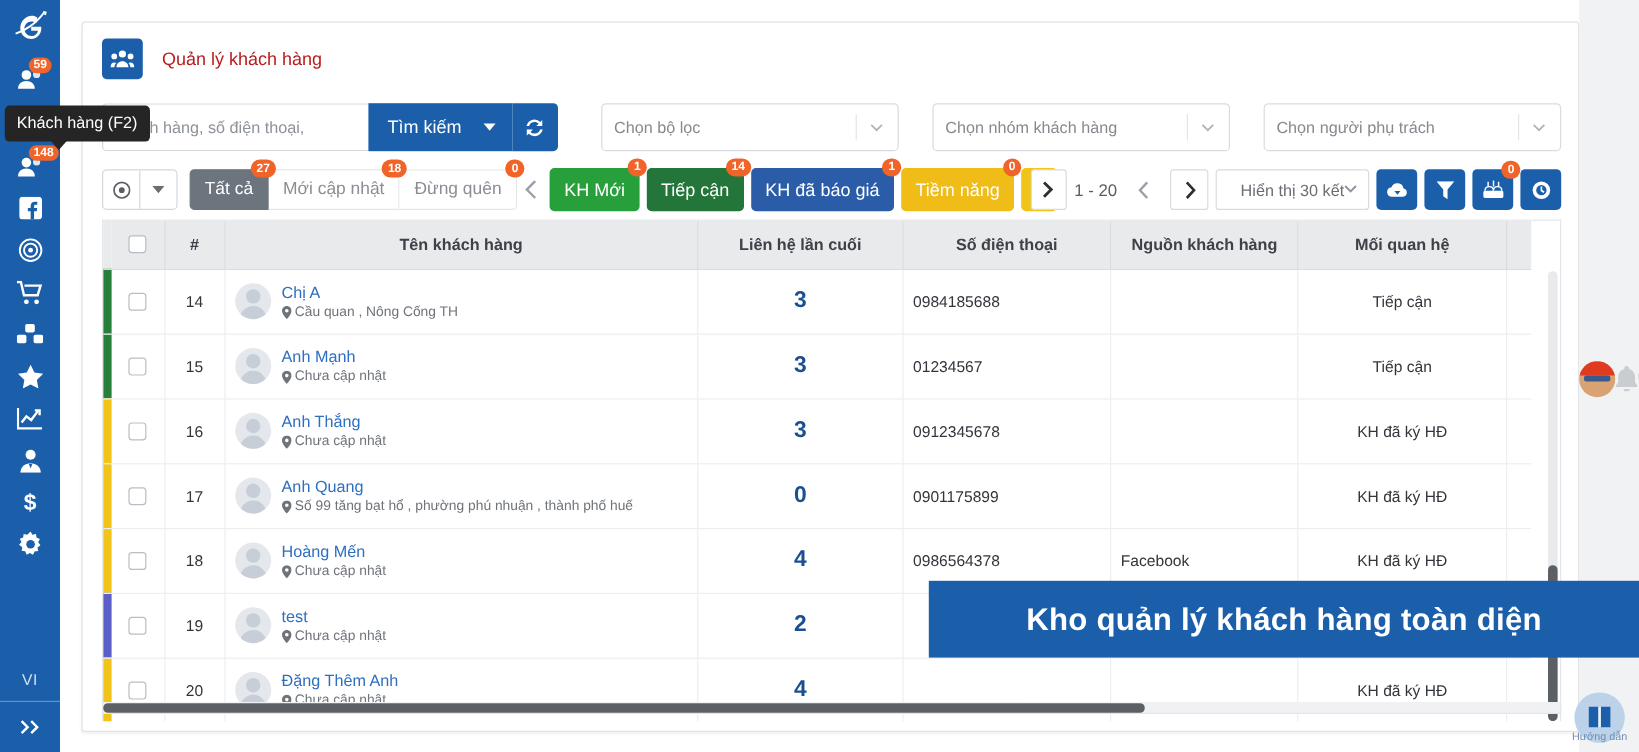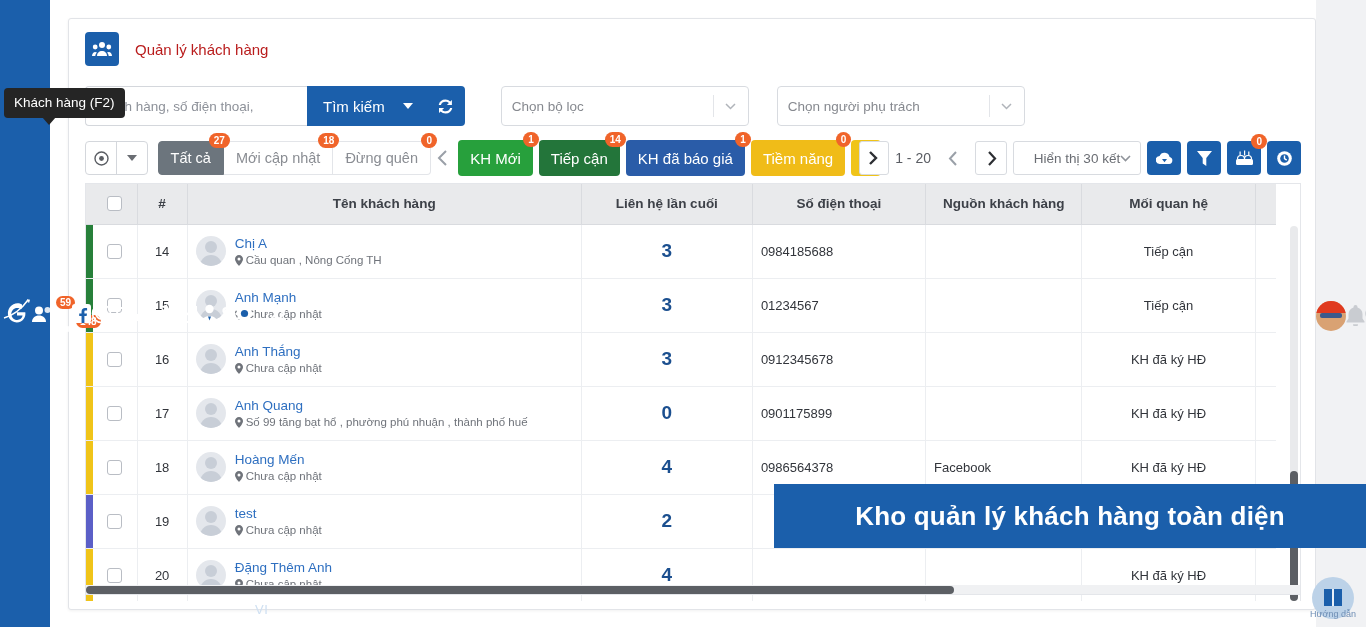--- a/index.html
+++ b/index.html
@@ -9,21 +9,21 @@
     font-family: "Liberation Sans", sans-serif;
     background: #ffffff;
   }
   body { position: relative; }
 
   
   #left-sidebar {
     position: absolute; left: 0; top: 0;
     width: 50px; height: 627px;
     background: #1b5fab;
-    display: flex; align-items: center;
+    display: flex; flex-direction: column; align-items: center;
     z-index: 40;
   }
   .logo-box {
     width: 50px; height: 48px;
     display: flex; align-items: center; justify-content: center;
     color: #fff;
   }
   .side-icon {
     width: 50px; height: 35px;
     display: flex; align-items: center; justify-content: center;
@@ -616,20 +616,29 @@
     <div class="select-box" id="sel-filter">
       <span class="sel-text">Chọn bộ lọc</span>
       <span class="sel-sep"></span>
       <span class="sel-caret" style="position:absolute;right:0;top:0;bottom:0">
         <svg width="11" height="7" viewBox="0 0 11 7" fill="none" stroke="#b0b4ba" stroke-width="1.5">
             <path d="M1 1l4.5 4.5L10 1"></path>
           </svg>
       </span>
     </div>
 
+    <div class="select-box" id="sel-group">
+      <span class="sel-text">Chọn nhóm khách hàng</span>
+      <span class="sel-sep"></span>
+      <span class="sel-caret" style="position:absolute;right:0;top:0;bottom:0">
+        <svg width="11" height="7" viewBox="0 0 11 7" fill="none" stroke="#b0b4ba" stroke-width="1.5">
+            <path d="M1 1l4.5 4.5L10 1"></path>
+          </svg>
+      </span>
+    </div>
 
     <div class="select-box" id="sel-owner">
       <span class="sel-text">Chọn người phụ trách</span>
       <span class="sel-sep"></span>
       <span class="sel-caret" style="position:absolute;right:0;top:0;bottom:0">
         <svg width="11" height="7" viewBox="0 0 11 7" fill="none" stroke="#b0b4ba" stroke-width="1.5">
             <path d="M1 1l4.5 4.5L10 1"></path>
           </svg>
       </span>
     </div>

